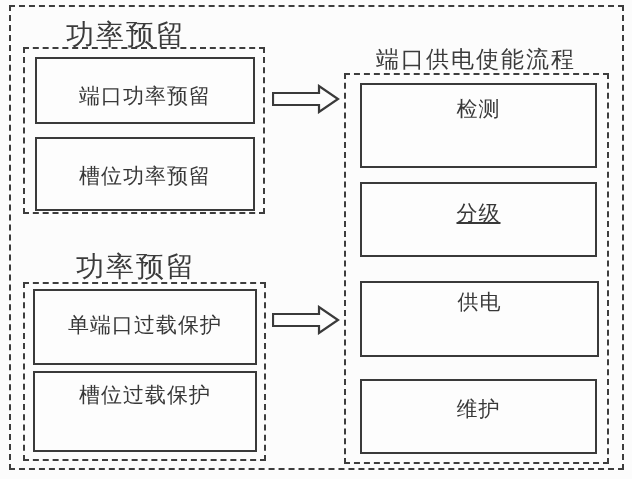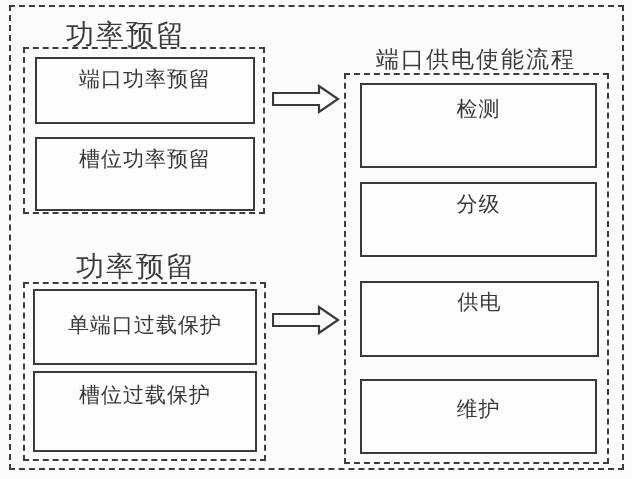--- a/index.html
+++ b/index.html
@@ -14,28 +14,28 @@
   .outer{left:9px;top:5px;width:615px;height:465px;border:2px dashed #3d3d3d;}
   
   .group-frame{border:2px dashed #3d3d3d;background:transparent;}
   .g1{left:23px;top:47px;width:242px;height:167px;}
   .g2{left:23px;top:282px;width:243px;height:179px;}
   .g3{left:344px;top:73px;width:265px;height:391px;}
   
   .node{
     border:2px solid #3a3a3a;background:#fdfdfd;
     text-align:center;font-size:21px;letter-spacing:1px;
-    padding-top:9px;line-height:1.1;
+    padding-top:26px;line-height:1.1;
   }
   .bA{left:35px;top:57px;width:220px;height:67px;}
   .bB{left:35px;top:137px;width:220px;height:74px;}
   .bC{left:33px;top:289px;width:224px;height:76px;padding-top:23px;}
   .bD{left:33px;top:371px;width:224px;height:81px;padding-top:11px;}
   .bE{left:360px;top:83px;width:237px;height:85px;padding-top:13px;}
-  .bF{left:360px;top:182px;width:237px;height:75px;padding-top:9px;}
+  .bF{left:360px;top:182px;width:237px;height:75px;padding-top:18px;text-decoration:underline;}
   .bG{left:360px;top:281px;width:239px;height:76px;padding-top:8px;}
   .bH{left:360px;top:379px;width:237px;height:75px;padding-top:17px;}
   
   .glabel{
     font-size:28px;letter-spacing:2px;text-align:center;
     white-space:nowrap;color:#3b3b3b;
   }
   .l1{left:56px;top:16px;width:140px;}
   .l2{left:66px;top:248px;width:140px;}
   .l3{left:376px;top:24px;width:200px;font-size:23px;margin-top:20px;}

